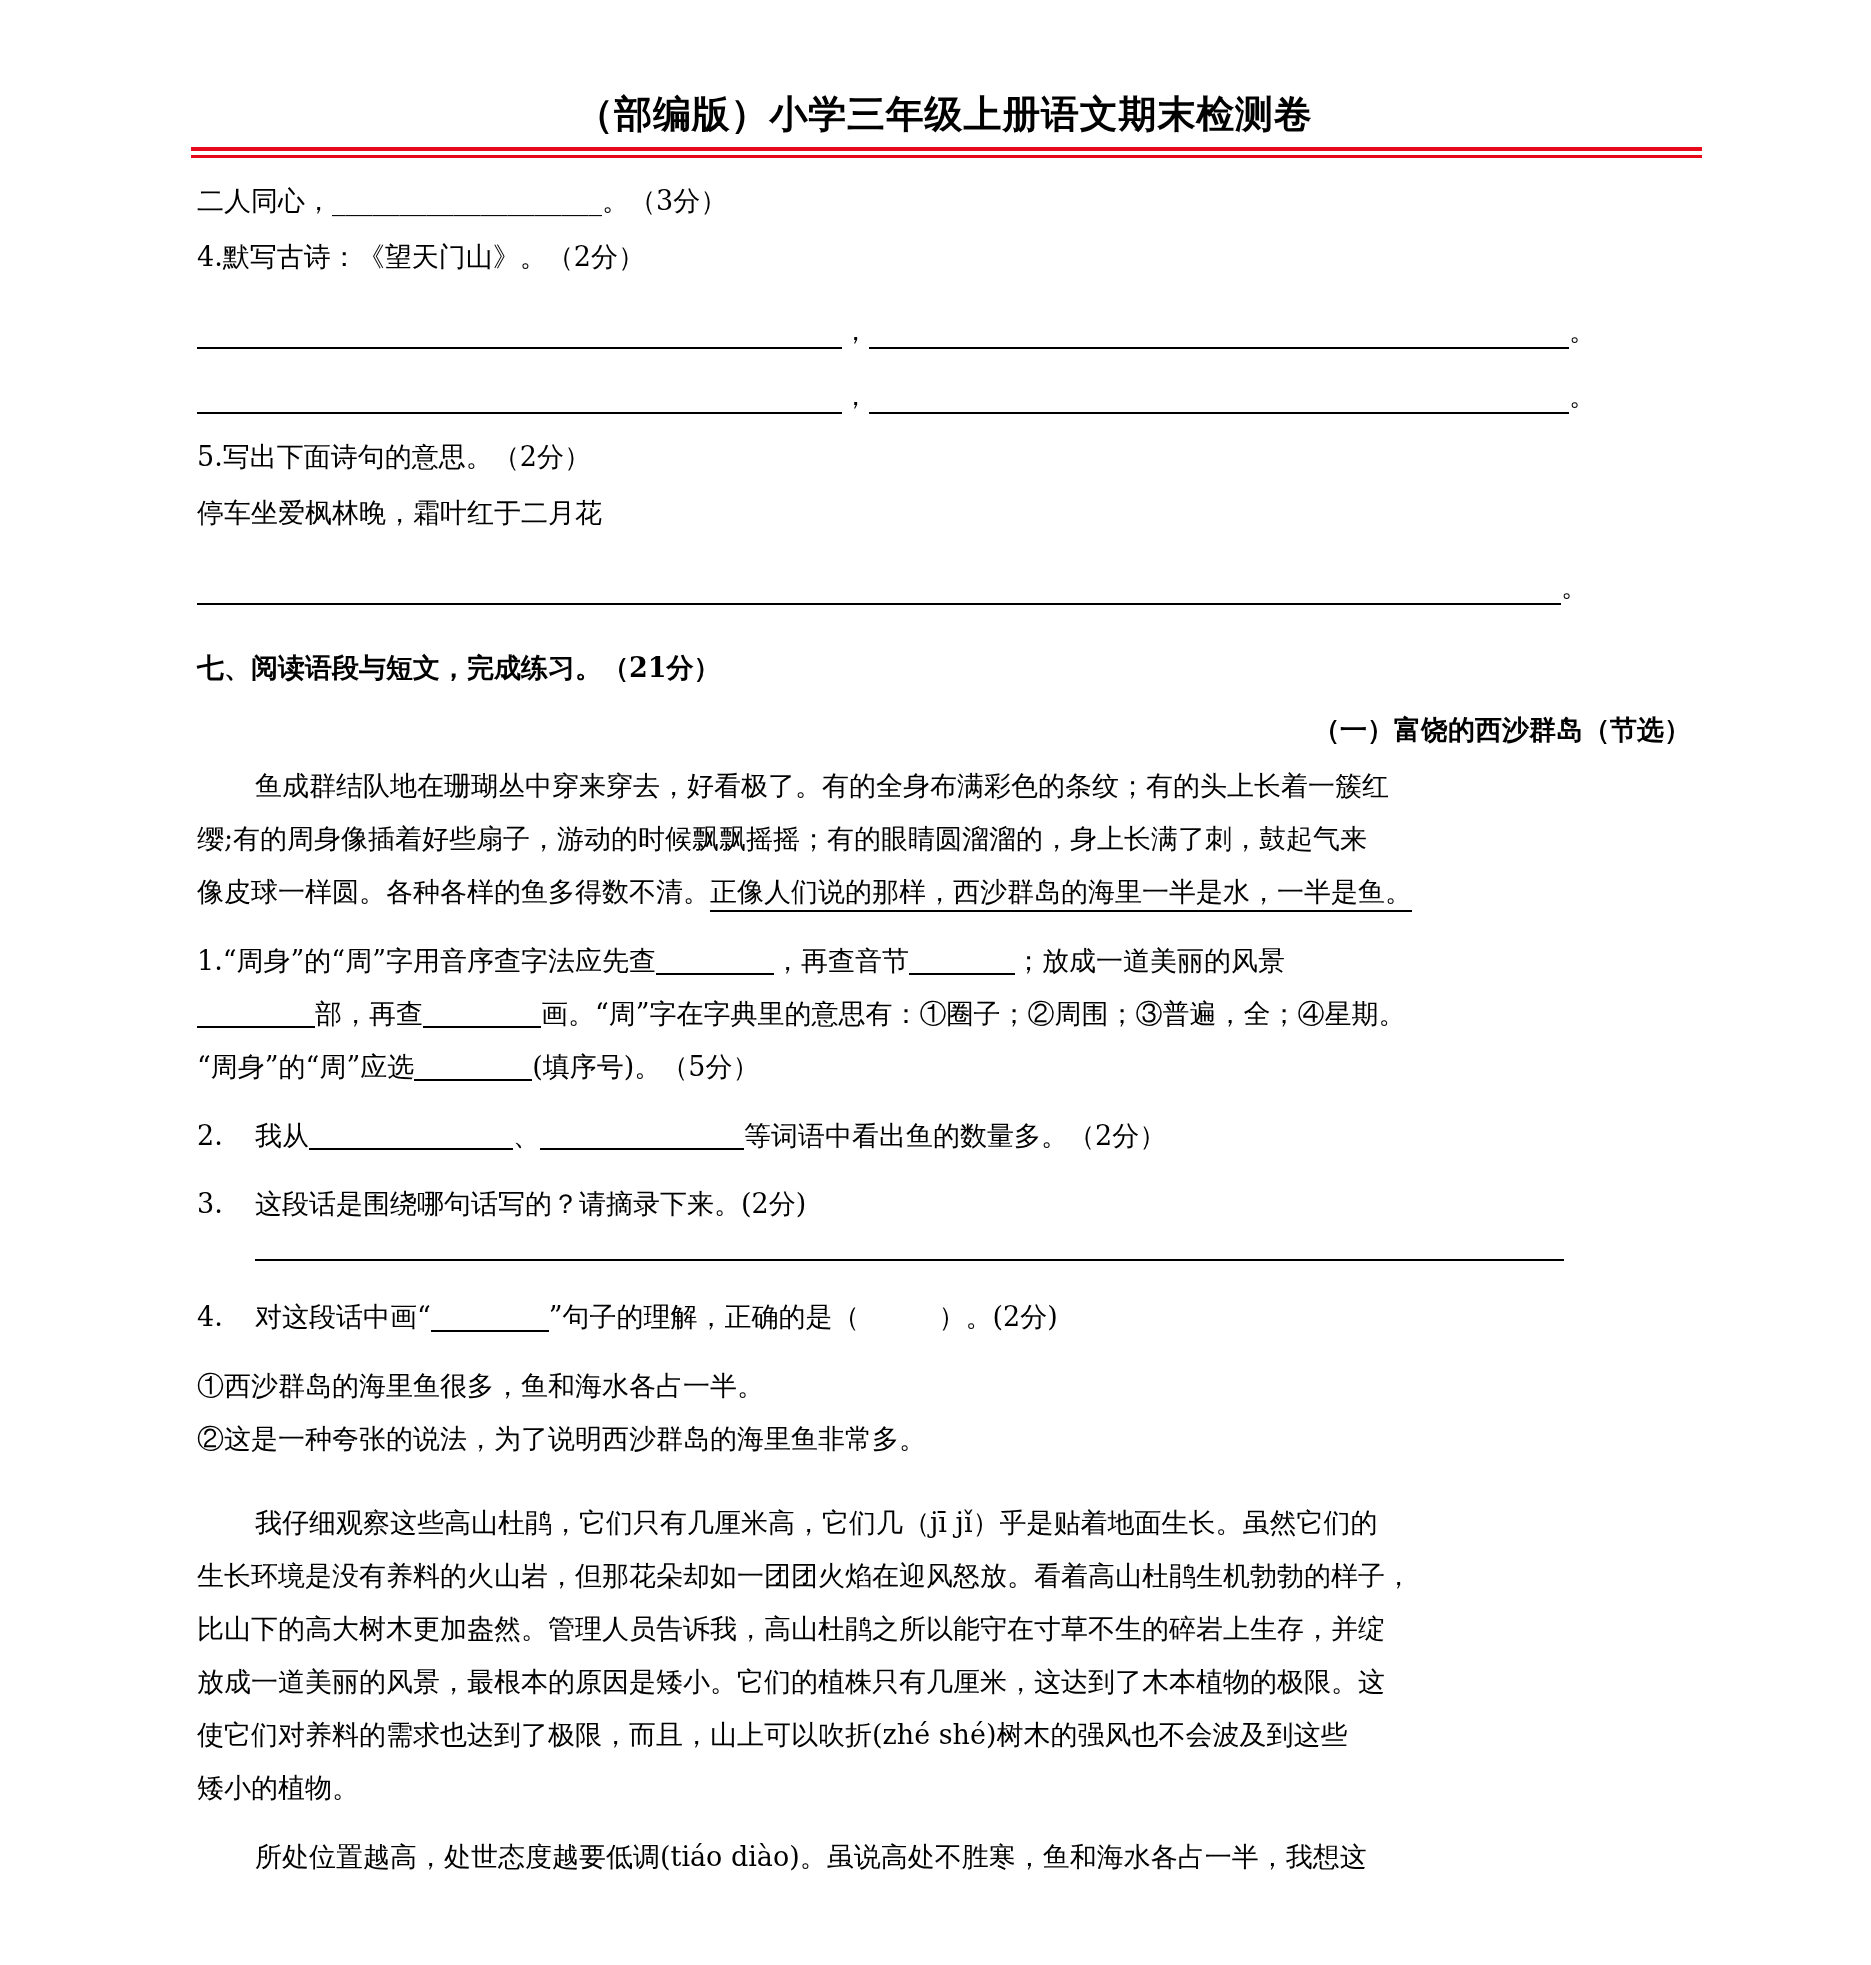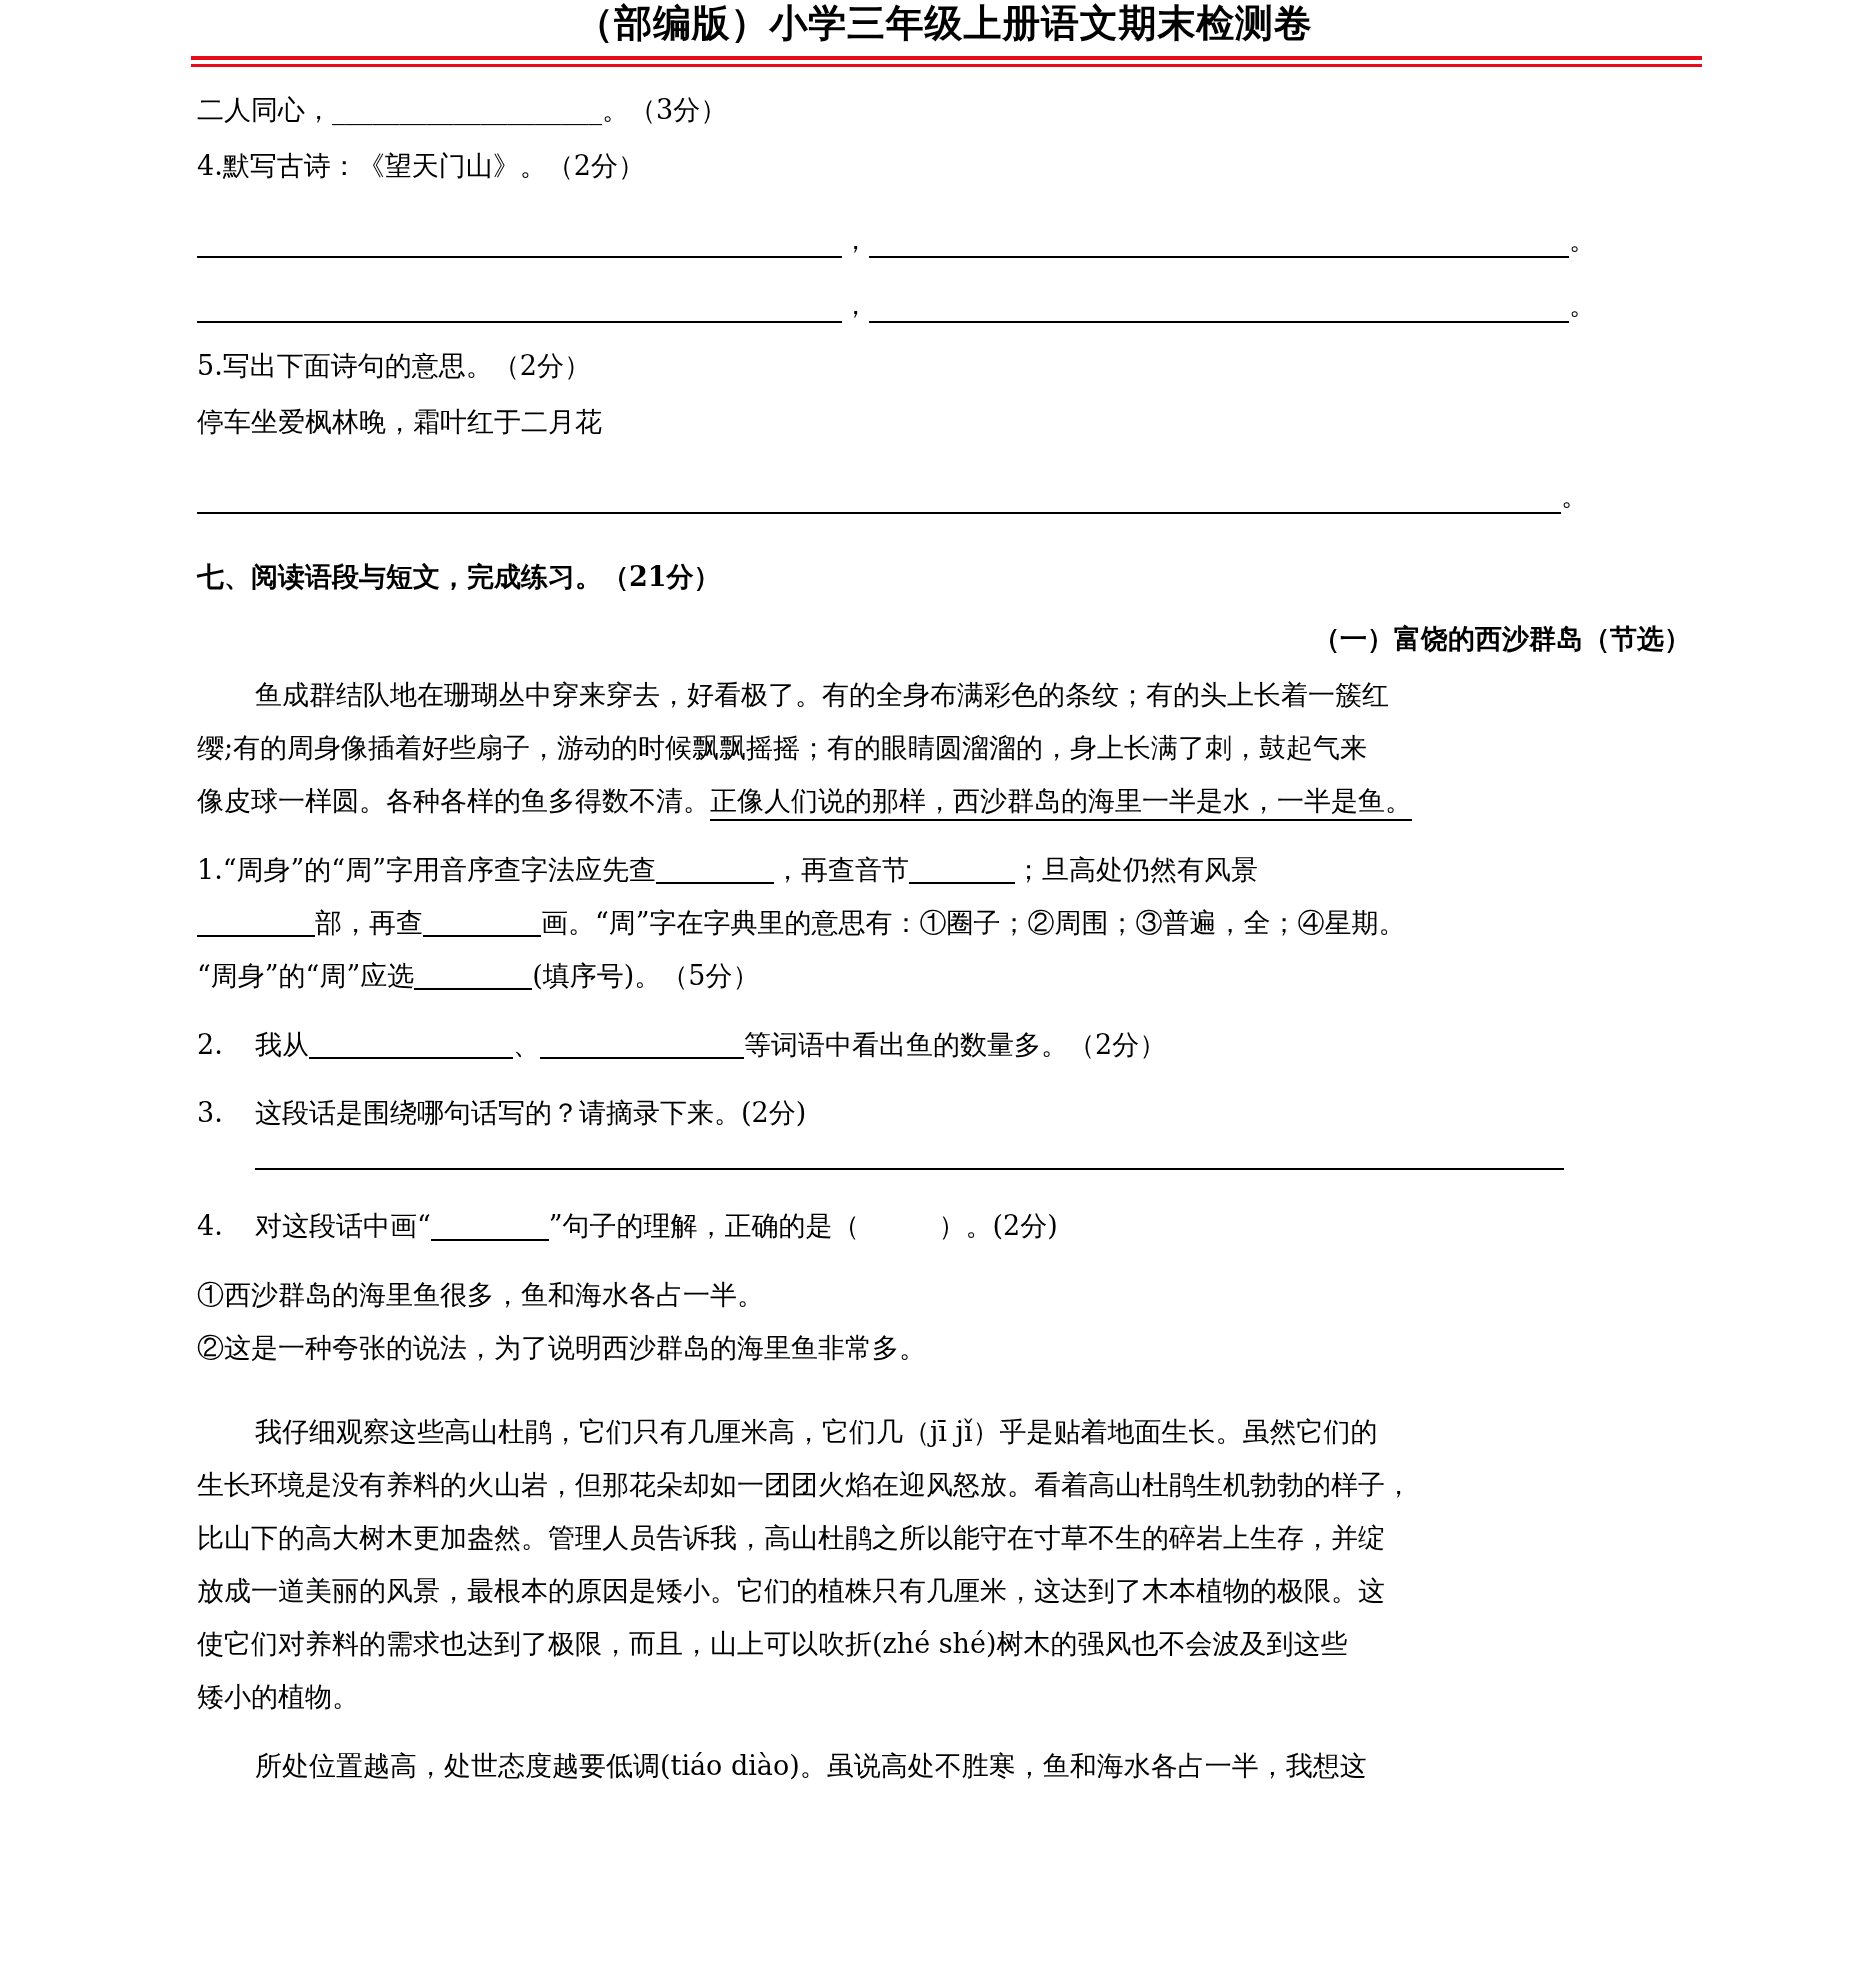--- a/index.html
+++ b/index.html
@@ -26,20 +26,21 @@
     top: 0;
     width: 1494px;
   }
 
   
   .doc-title {
     text-align: center;
     font-size: 38px;
     font-weight: bold;
     letter-spacing: 0.8px;
+    margin-top: 91px;
     line-height: 1.2;
     font-family: "DejaVu Serif", "Liberation Serif", serif;
   }
   .rule-wrap {
     margin-top: 10.2px;
     width: 1511px;
     margin-left: -6.3px;
   }
   .rule-thick {
     height: 4.3px;
@@ -180,21 +181,21 @@
     <div class="para">
       <span>缨;有的周身像插着好些扇子，游动的时候飘飘摇摇；有的眼睛圆溜溜的，身上长满了刺，鼓起气来</span>
     </div>
     <div class="para">
       <span>像皮球一样圆。各种各样的鱼多得数不清。</span><span class="ul-sent">正像人们说的那样，西沙群岛的海里一半是水，一半是鱼。</span>
     </div>
 
     <div class="sp-sm"></div>
 
     <div class="para">
-      <span>1.“周身”的“周”字用音序查字法应先查</span><span class="blank" style="width:118px"></span><span>，再查音节</span><span class="blank" style="width:106px"></span><span>；旦高处仍然有风景</span>
+      <span>1.“周身”的“周”字用音序查字法应先查</span><span class="blank" style="width:118px"></span><span>，再查音节</span><span class="blank" style="width:106px"></span><span>；放成一道美丽的风景</span>
     </div>
     <div class="para">
       <span class="blank" style="width:118px"></span><span>部，再查</span><span class="blank" style="width:118px"></span><span>画。“周”字在字典里的意思有：①圈子；②周围；③普遍，全；④星期。</span>
     </div>
     <div class="para">
       <span>“周身”的“周”应选</span><span class="blank" style="width:118px"></span><span>(填序号)。（5分）</span>
     </div>
 
     <div class="sp-sm"></div>
 

